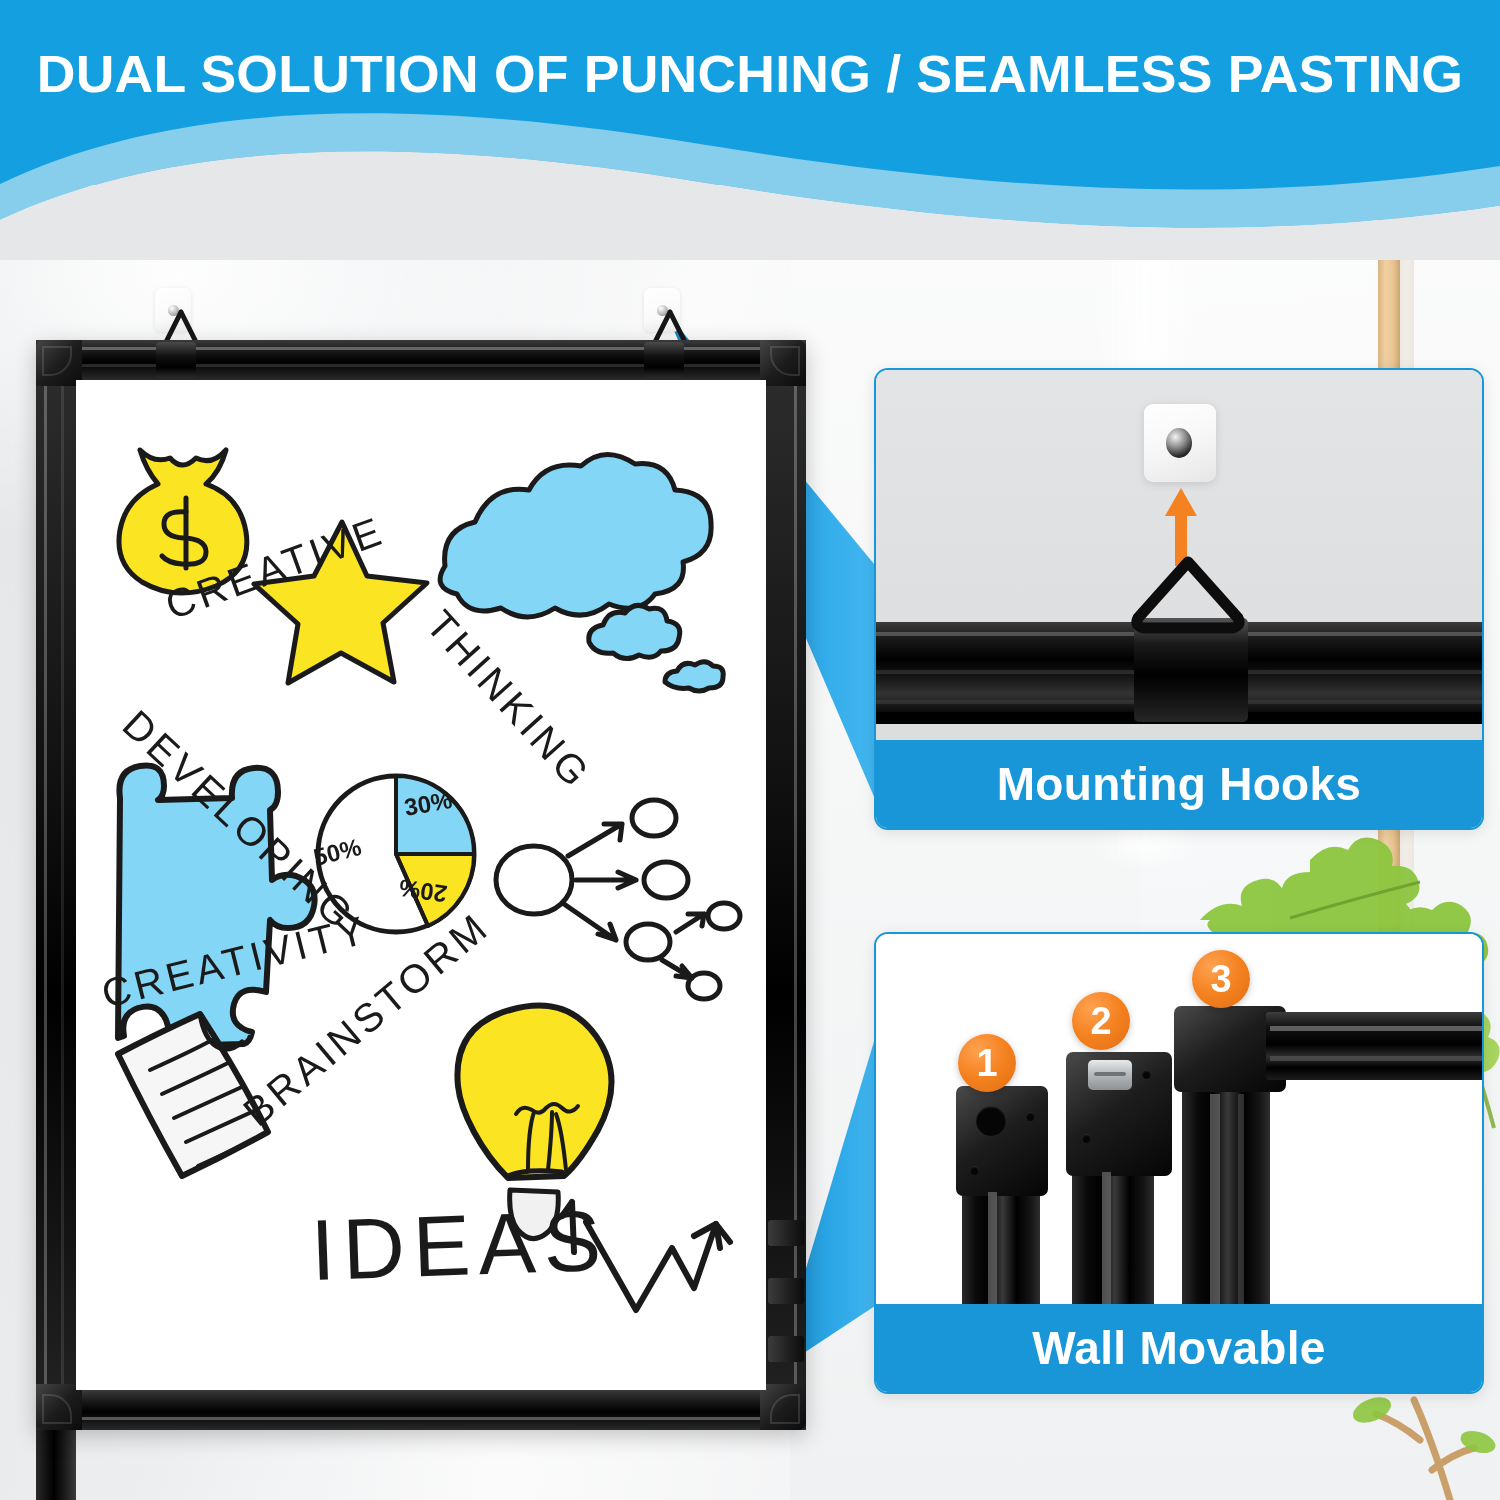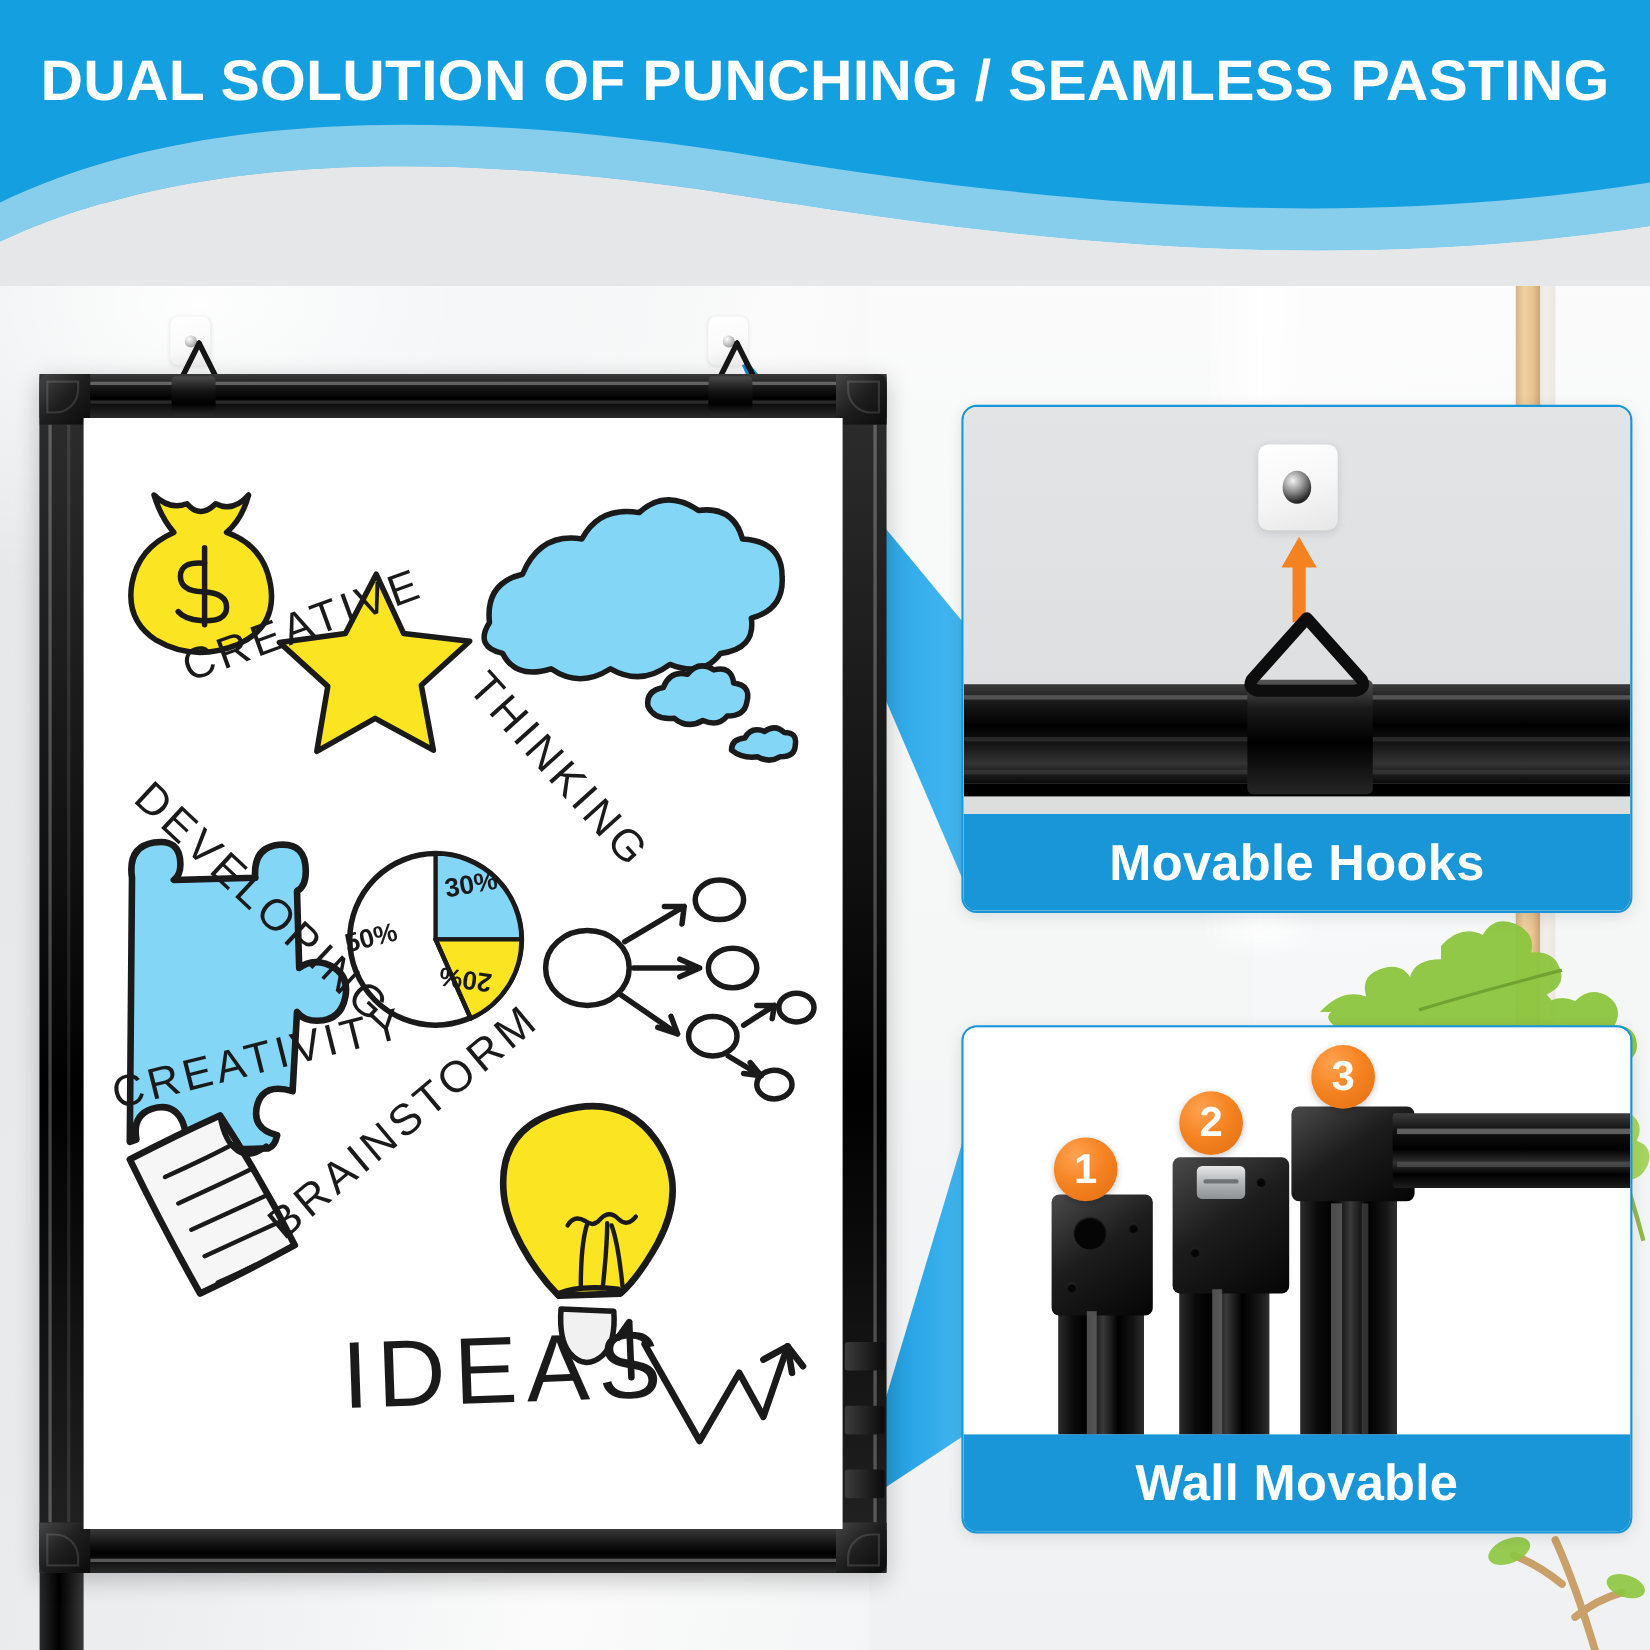--- a/index.html
+++ b/index.html
@@ -407,21 +407,21 @@
       </div>
 
       <svg style="position:absolute;left:288px;top:118px;width:34px;height:78px;" viewBox="0 0 34 78">
         <path d="M17 0 L33 28 L23 28 L23 78 L11 78 L11 28 L1 28 Z" fill="#f58220"></path>
       </svg>
 
       <svg style="position:absolute;left:248px;top:186px;width:128px;height:78px;" viewBox="0 0 128 78">
         <path d="M64 6 L14 62 Q10 70 20 72 L108 72 Q118 70 114 62 Z" fill="none" stroke="#0d0d0d" stroke-width="11" stroke-linejoin="round" stroke-linecap="round"></path>
       </svg>
     </div>
-    <div class="panel-label">Movable Hooks</div>
+    <div class="panel-label">Mounting Hooks</div>
   </div>
 
   <div class="panel" style="left:874px;top:932px;width:606px;height:458px;">
     <div class="panel-photo" style="height:370px;background:#ffffff;">
 
       <div class="mount-post" style="left:86px;top:168px;width:78px;height:210px;"></div>
       <div class="mount-cap" style="left:80px;top:152px;width:92px;height:110px;"></div>
       <div class="mount-hole" style="left:100px;top:172px;width:30px;height:30px;"></div>
       <div class="mount-hole" style="left:150px;top:178px;width:9px;height:9px;"></div>
       <div class="mount-hole" style="left:94px;top:232px;width:9px;height:9px;"></div>

